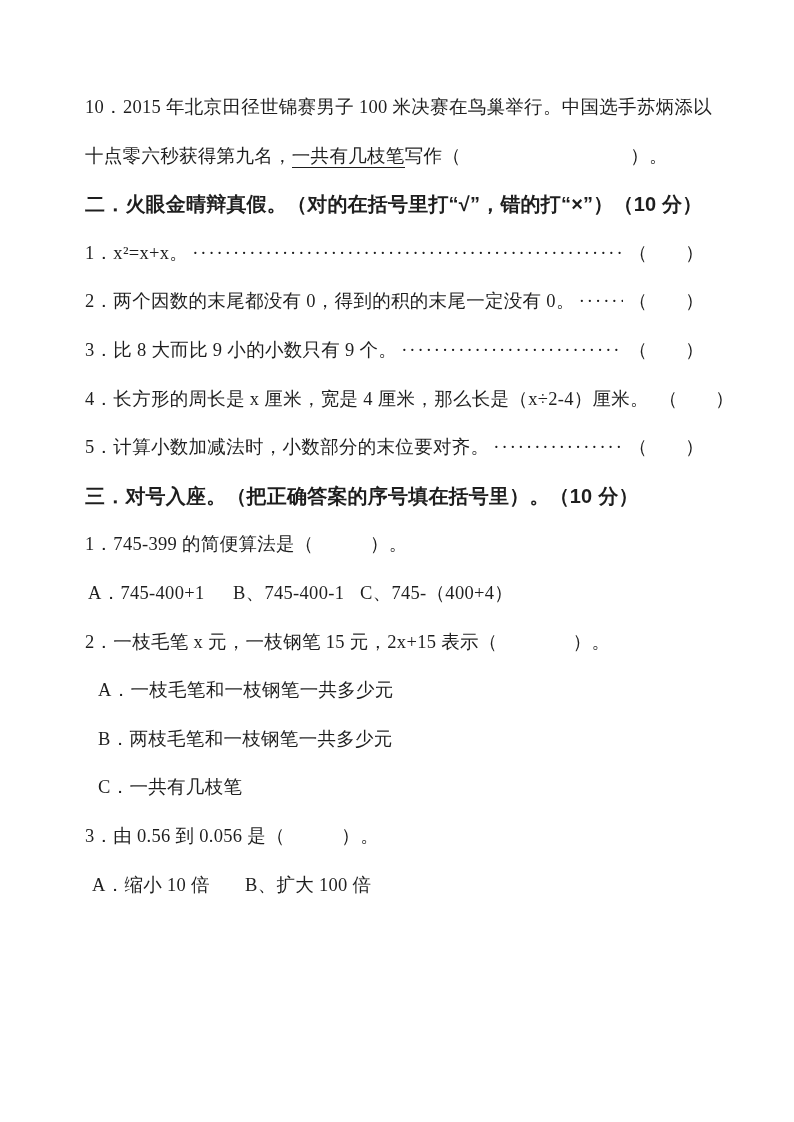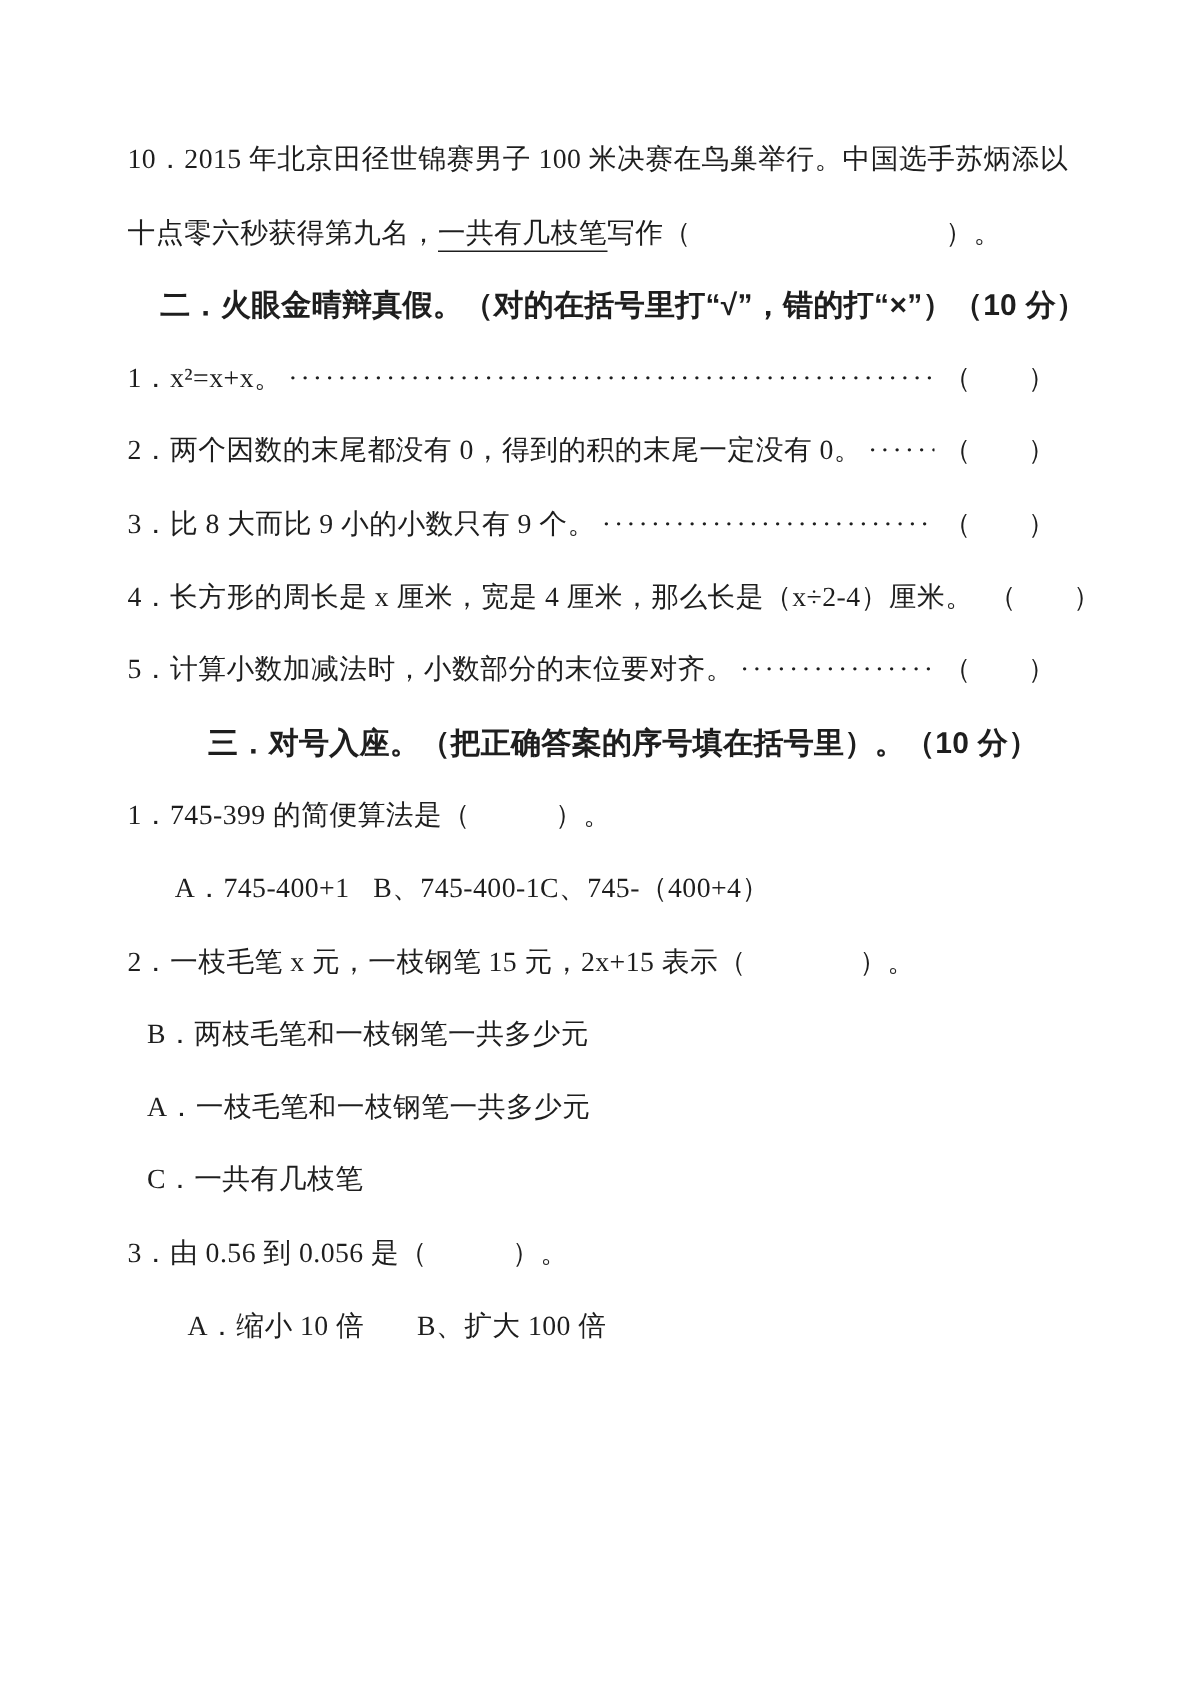--- a/index.html
+++ b/index.html
@@ -26,21 +26,20 @@
     line-height: 48.6px;
     white-space: nowrap;
     font-size: 18.5px;
     letter-spacing: 0.3px;
   }
   .heading {
     font-family: "Liberation Sans", "DejaVu Sans", sans-serif;
     font-weight: 700;
     font-size: 20px;
     letter-spacing: 0.2px;
-    text-align: center;
   }
   .tf {
     display: flex;
   }
   .tf .tf-text {
     flex: 0 0 auto;
   }
   .tf .leader {
     flex: 1 1 auto;
     overflow: hidden;
@@ -52,24 +51,24 @@
     flex: 0 0 auto;
     margin-right: 42px;
   }
   .u {
     border-bottom: 1.5px solid #1e1e1e;
     padding-bottom: 1px;
   }
   .optrow {
     display: flex;
   }
-  .optrow-q1 { padding-left: 3px; text-align: right; }
+  .optrow-q1 { padding-left: 3px; }
   .optrow-q1 .col-a { width: 145px; flex: 0 0 auto; }
   .optrow-q1 .col-b { width: 127px; flex: 0 0 auto; }
-  .optrow-q3 { padding-left: 7px; margin-left: 33px; }
+  .optrow-q3 { padding-left: 7px; }
   .optrow-q3 .col-a { width: 153px; flex: 0 0 auto; }
   .optrow-q3 .col-b { width: 150px; flex: 0 0 auto; }
   .subopt {
     padding-left: 13px;
   }
 </style>
 </head>
 <body>
 
 <div class="sheet">
@@ -109,22 +108,22 @@
   <div class="line heading">三．对号入座。（把正确答案的序号填在括号里）。（10 分）</div>
 
   <div class="line">1．745-399 的简便算法是（　　　）。</div>
   <div class="line optrow optrow-q1">
     <span class="col-a">A．745-400+1</span>
     <span class="col-b">B、745-400-1</span>
     <span class="col-c">C、745-（400+4）</span>
   </div>
 
   <div class="line">2．一枝毛笔 x 元，一枝钢笔 15 元，2x+15 表示（　　　　）。</div>
+  <div class="line subopt">A．一枝毛笔和一枝钢笔一共多少元</div>
   <div class="line subopt">B．两枝毛笔和一枝钢笔一共多少元</div>
-  <div class="line subopt">A．一枝毛笔和一枝钢笔一共多少元</div>
   <div class="line subopt">C．一共有几枝笔</div>
 
   <div class="line">3．由 0.56 到 0.056 是（　　　）。</div>
   <div class="line optrow optrow-q3">
     <span class="col-a">A．缩小 10 倍</span>
     <span class="col-b">B、扩大 100 倍</span>
   </div>
 
 </div>
 

